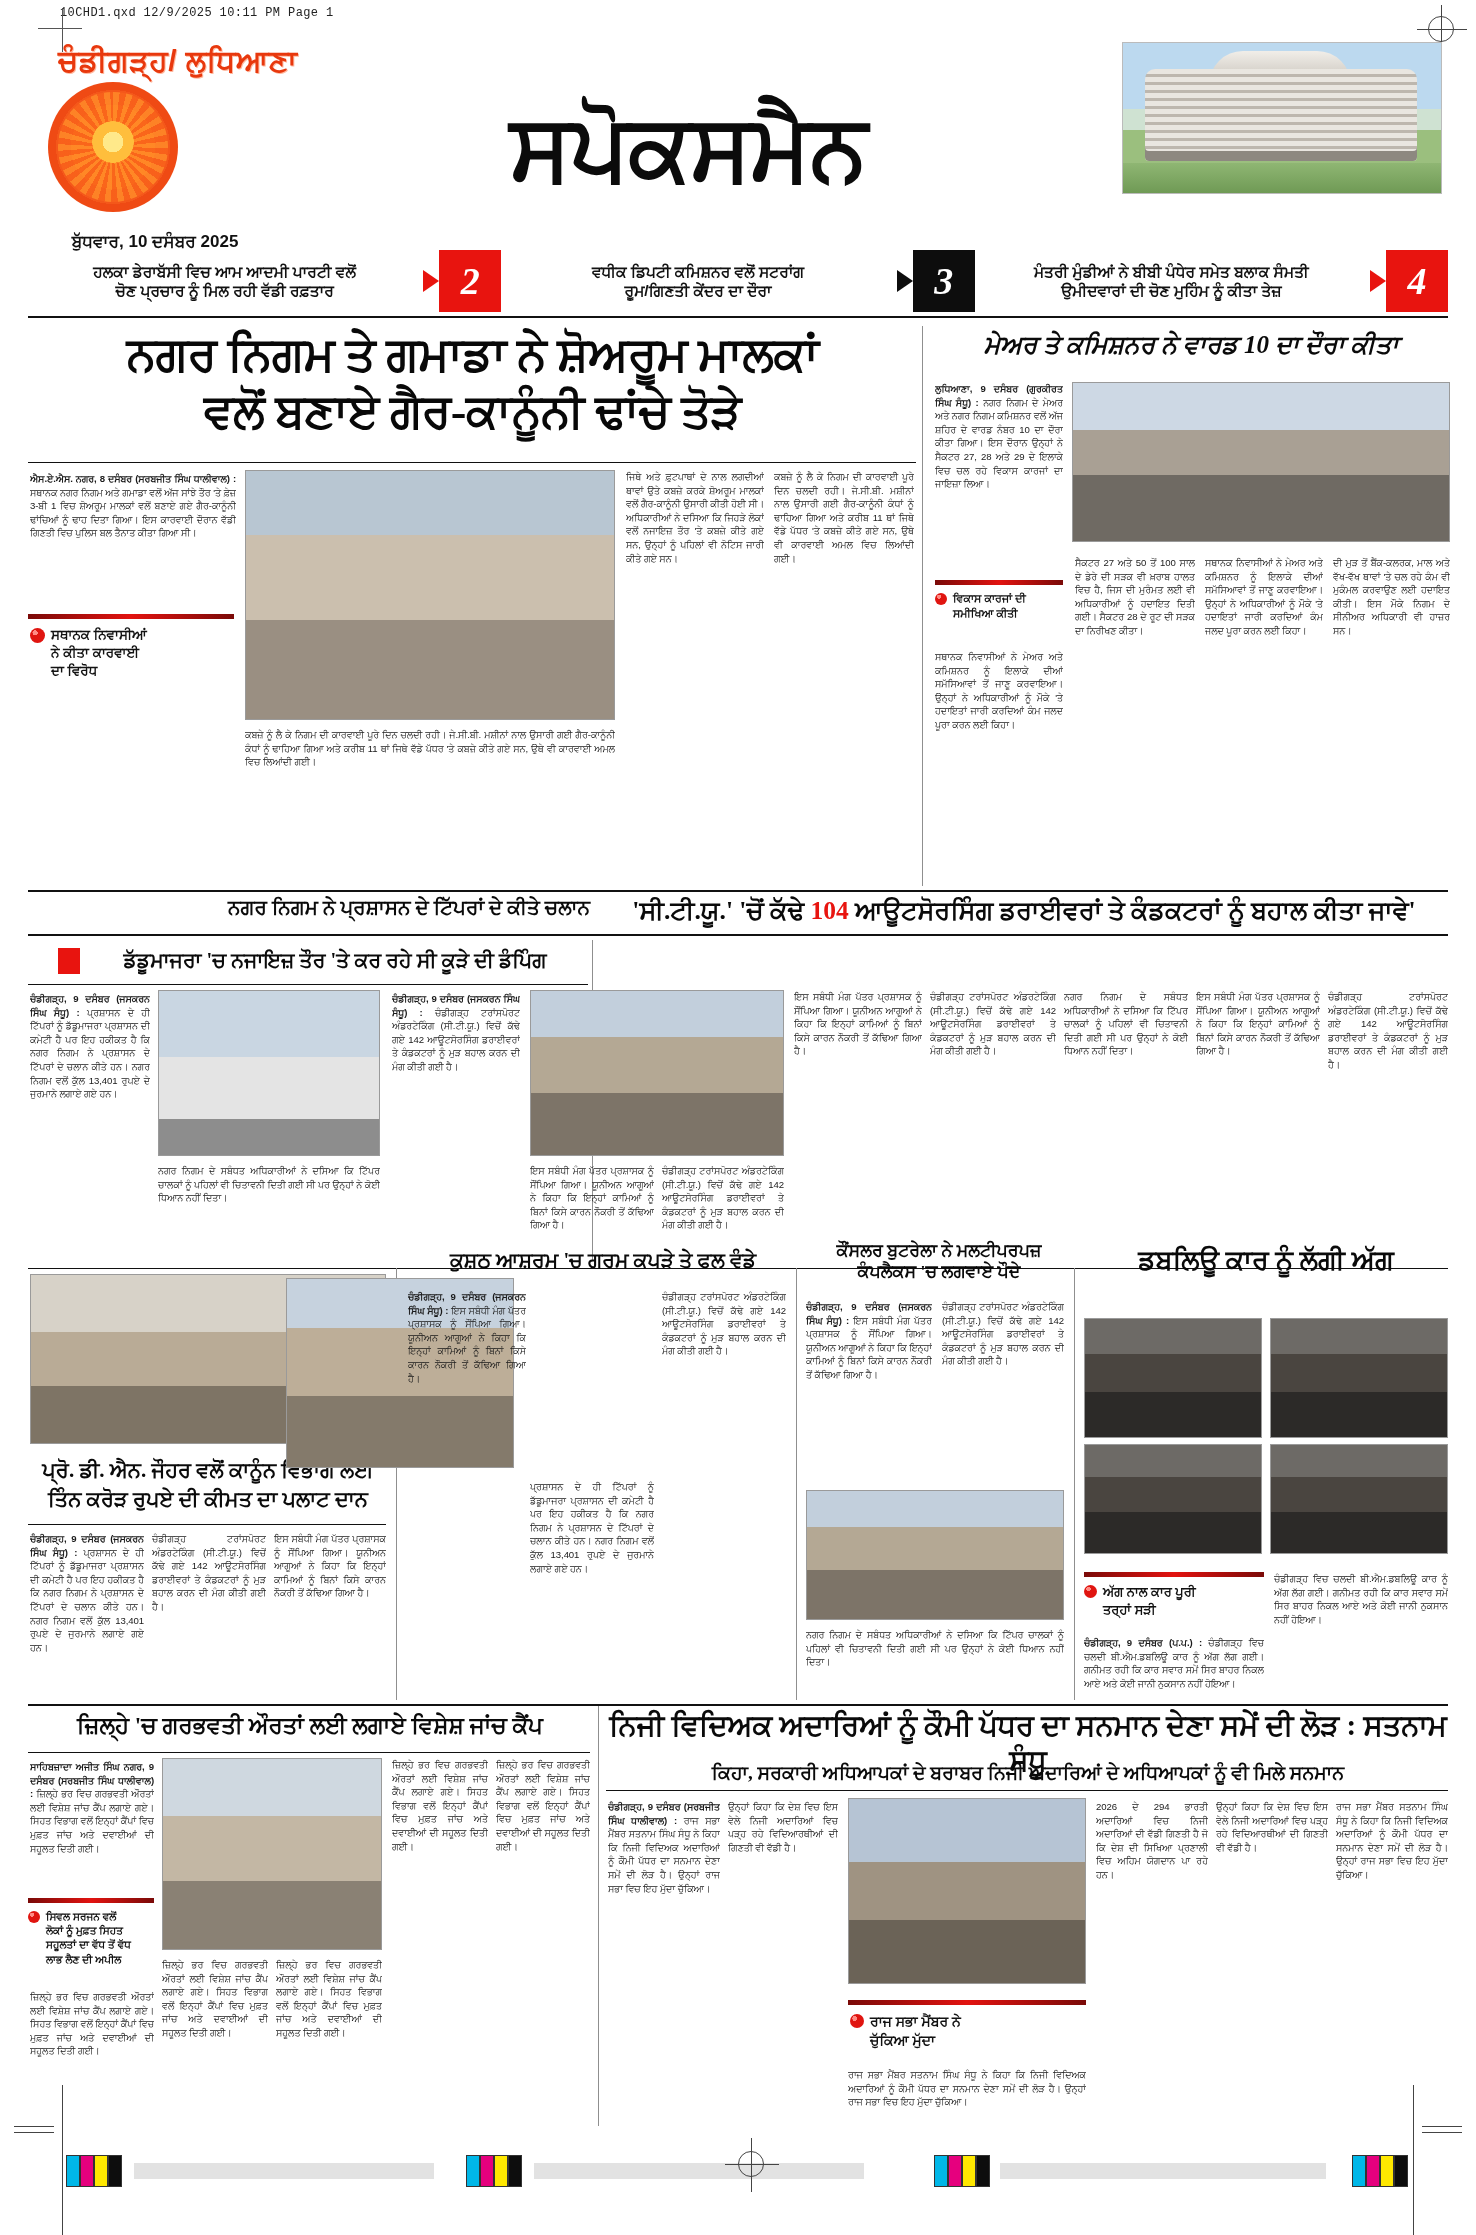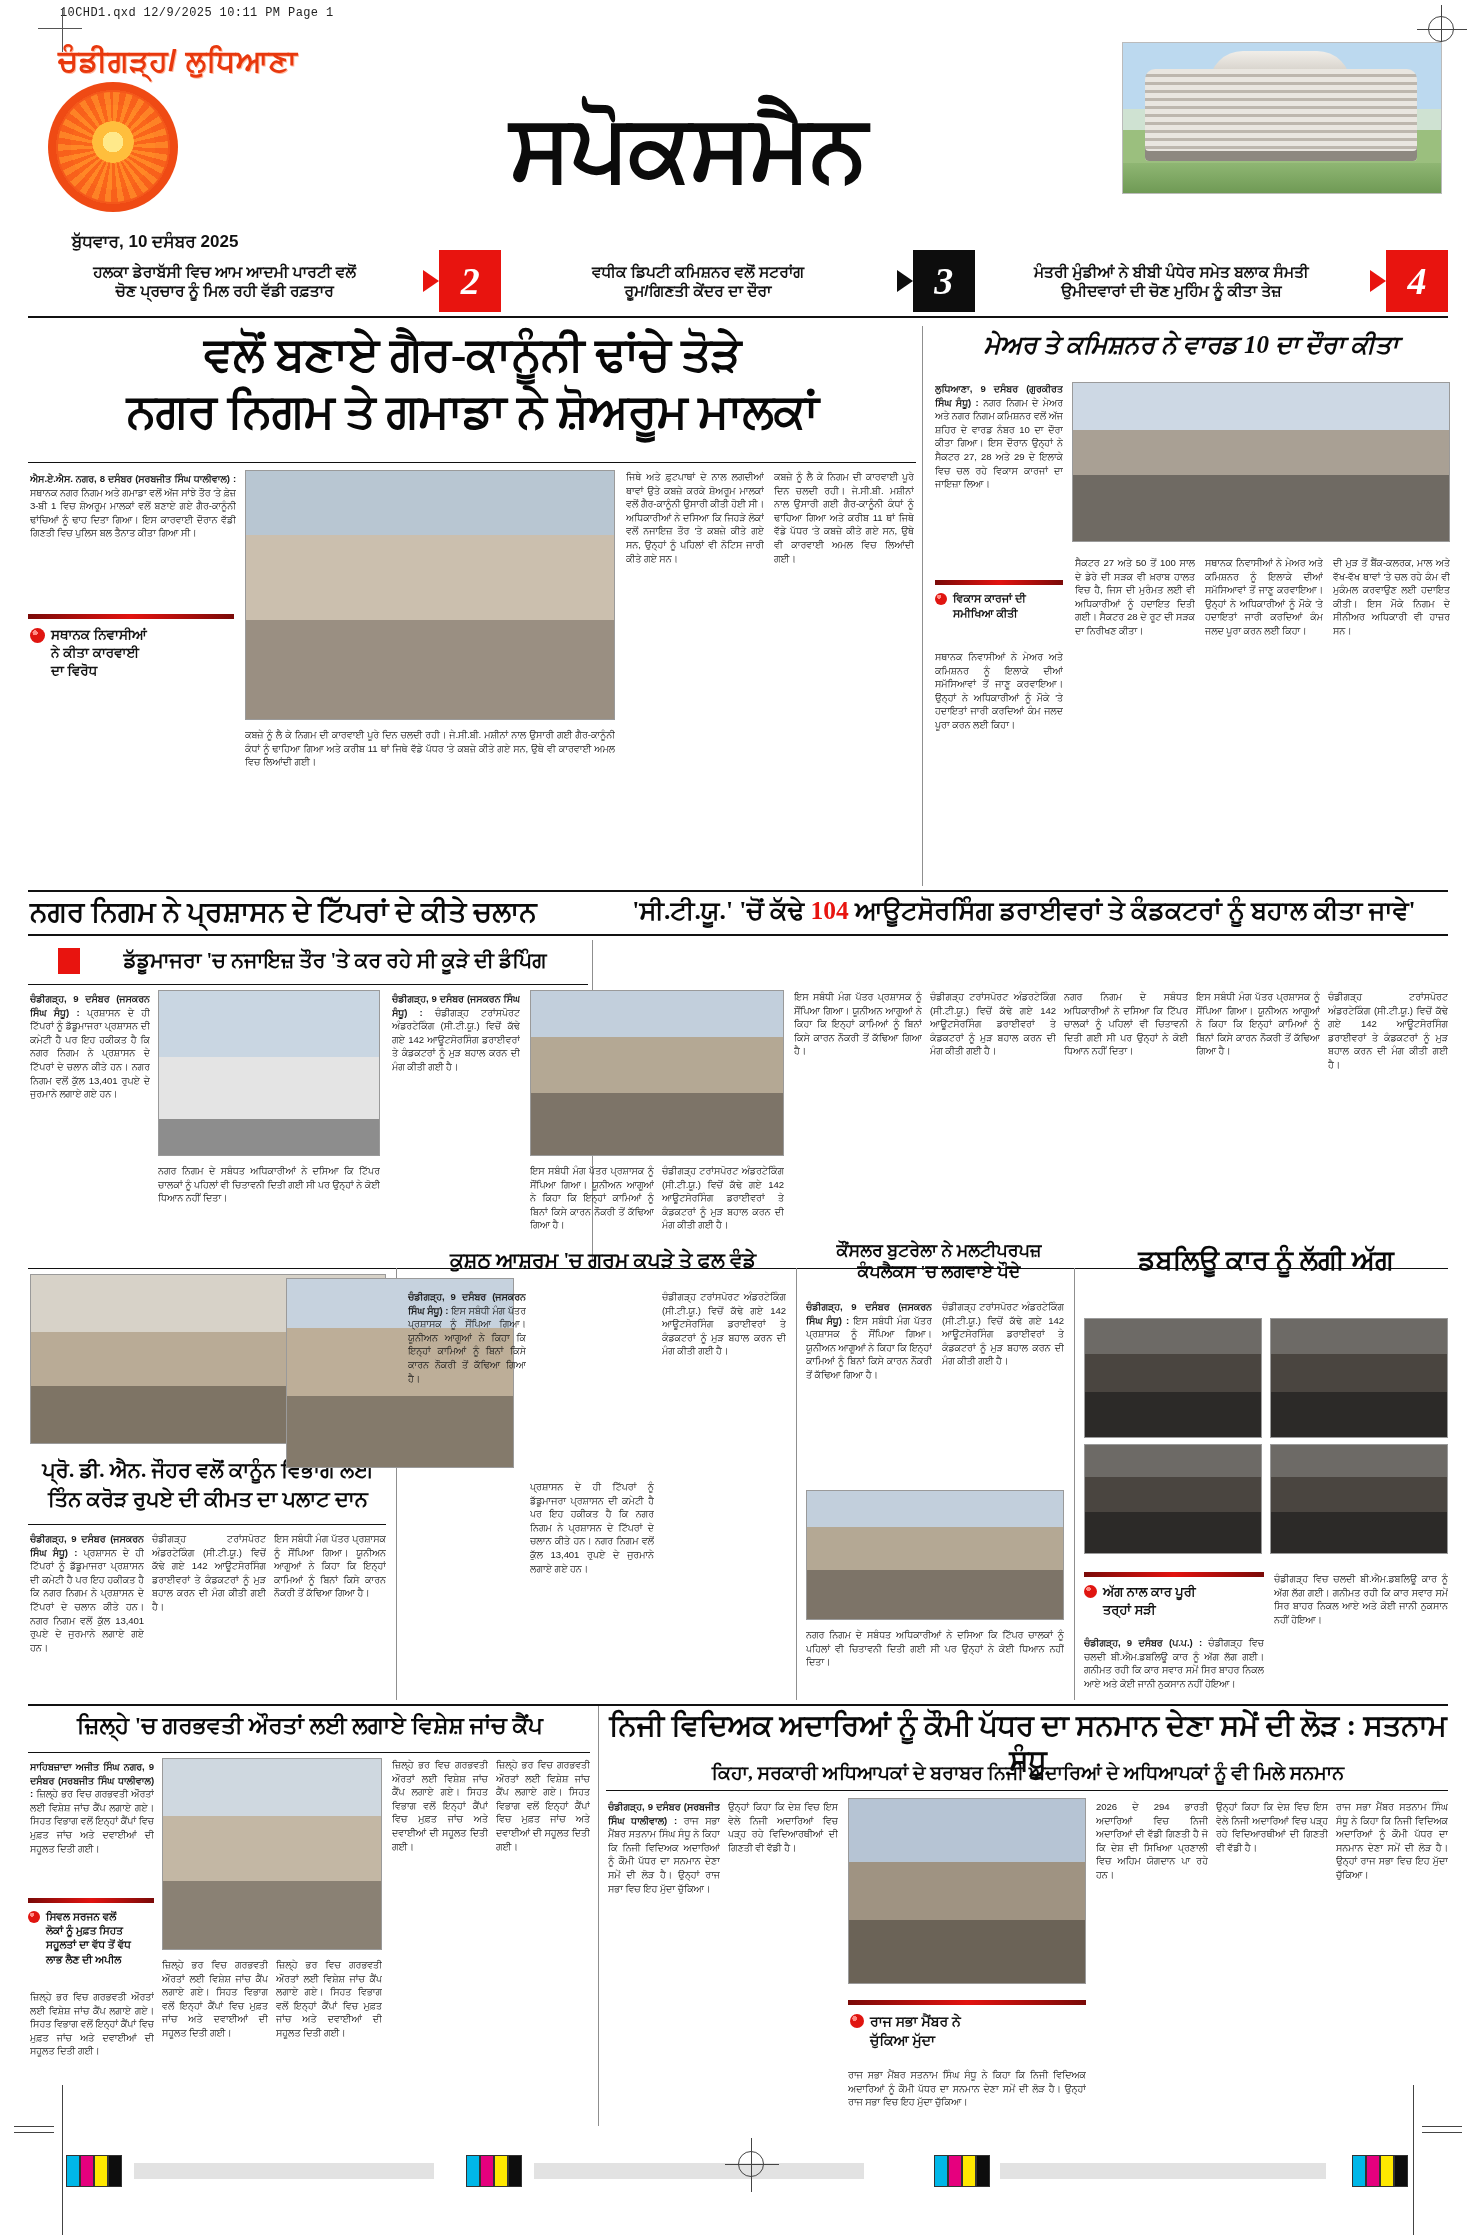--- a/index.html
+++ b/index.html
@@ -232,22 +232,22 @@
         <span>ਮੰਤਰੀ ਮੁੰਡੀਆਂ ਨੇ ਬੀਬੀ ਪੰਧੇਰ ਸਮੇਤ ਬਲਾਕ ਸੰਮਤੀ</span>
         <span>ਉਮੀਦਵਾਰਾਂ ਦੀ ਚੋਣ ਮੁਹਿੰਮ ਨੂੰ ਕੀਤਾ ਤੇਜ਼</span>
       </div>
       <div class="arrow red"></div>
       <div class="num red">4</div>
     </div>
   </div>
   <div class="teaser-rule"></div>
 
   <div class="lead-head">
+    <div>ਨਗਰ ਨਿਗਮ ਤੇ ਗਮਾਡਾ ਨੇ ਸ਼ੋਅਰੂਮ ਮਾਲਕਾਂ</div>
     <div>ਵਲੋਂ ਬਣਾਏ ਗੈਰ-ਕਾਨੂੰਨੀ ਢਾਂਚੇ ਤੋੜੇ</div>
-    <div>ਨਗਰ ਨਿਗਮ ਤੇ ਗਮਾਡਾ ਨੇ ਸ਼ੋਅਰੂਮ ਮਾਲਕਾਂ</div>
   </div>
 
   <div class="col-rule" style="left:922px; top:326px; height:560px;"></div>
 
   <div class="right-head">ਮੇਅਰ ਤੇ ਕਮਿਸ਼ਨਰ ਨੇ ਵਾਰਡ 10 ਦਾ ਦੌਰਾ ਕੀਤਾ</div>
 
   <div class="hrule" style="left:28px; top:462px; width:888px; height:1px;"></div>
 
   <div class="body" style="position:absolute; left:30px; top:472px; width:206px; height:120px;">
     <b>ਐਸ.ਏ.ਐਸ. ਨਗਰ,  8 ਦਸੰਬਰ (ਸਰਬਜੀਤ ਸਿੰਘ ਧਾਲੀਵਾਲ) :</b>
@@ -291,21 +291,21 @@
       </div>
     </div>
   </div>
 
   <div class="body" style="position:absolute; left:935px; top:650px; width:128px; height:232px;">ਸਥਾਨਕ ਨਿਵਾਸੀਆਂ ਨੇ ਮੇਅਰ ਅਤੇ ਕਮਿਸ਼ਨਰ ਨੂੰ ਇਲਾਕੇ ਦੀਆਂ ਸਮੱਸਿਆਵਾਂ ਤੋਂ ਜਾਣੂ ਕਰਵਾਇਆ। ਉਨ੍ਹਾਂ ਨੇ ਅਧਿਕਾਰੀਆਂ ਨੂੰ ਮੌਕੇ 'ਤੇ ਹਦਾਇਤਾਂ ਜਾਰੀ ਕਰਦਿਆਂ ਕੰਮ ਜਲਦ ਪੂਰਾ ਕਰਨ ਲਈ ਕਿਹਾ।</div>
   <div class="body" style="position:absolute; left:1075px; top:556px; width:120px; height:326px;">ਸੈਕਟਰ 27 ਅਤੇ 50 ਤੋਂ 100 ਸਾਲ ਦੇ ਡੇਰੇ ਦੀ ਸੜਕ ਵੀ ਖ਼ਰਾਬ ਹਾਲਤ ਵਿਚ ਹੈ, ਜਿਸ ਦੀ ਮੁਰੰਮਤ ਲਈ ਵੀ ਅਧਿਕਾਰੀਆਂ ਨੂੰ ਹਦਾਇਤ ਦਿਤੀ ਗਈ। ਸੈਕਟਰ 28 ਦੇ ਰੂਟ ਦੀ ਸੜਕ ਦਾ ਨਿਰੀਖਣ ਕੀਤਾ।</div>
   <div class="body" style="position:absolute; left:1205px; top:556px; width:118px; height:326px;">ਸਥਾਨਕ ਨਿਵਾਸੀਆਂ ਨੇ ਮੇਅਰ ਅਤੇ ਕਮਿਸ਼ਨਰ ਨੂੰ ਇਲਾਕੇ ਦੀਆਂ ਸਮੱਸਿਆਵਾਂ ਤੋਂ ਜਾਣੂ ਕਰਵਾਇਆ। ਉਨ੍ਹਾਂ ਨੇ ਅਧਿਕਾਰੀਆਂ ਨੂੰ ਮੌਕੇ 'ਤੇ ਹਦਾਇਤਾਂ ਜਾਰੀ ਕਰਦਿਆਂ ਕੰਮ ਜਲਦ ਪੂਰਾ ਕਰਨ ਲਈ ਕਿਹਾ।</div>
   <div class="body" style="position:absolute; left:1333px; top:556px; width:117px; height:326px;">ਦੀ ਮੁੜ ਤੋਂ ਬੈਂਕ-ਕਲਰਕ, ਮਾਲ ਅਤੇ ਵੱਖ-ਵੱਖ ਥਾਵਾਂ 'ਤੇ ਚਲ ਰਹੇ ਕੰਮ ਵੀ ਮੁਕੰਮਲ ਕਰਵਾਉਣ ਲਈ ਹਦਾਇਤ ਕੀਤੀ। ਇਸ ਮੌਕੇ ਨਿਗਮ ਦੇ ਸੀਨੀਅਰ ਅਧਿਕਾਰੀ ਵੀ ਹਾਜ਼ਰ ਸਨ।</div>
 
   <div class="hrule" style="left:28px; top:890px; width:1420px; height:2px;"></div>
-  <div class="band" style="left:30px; top:896px; width:560px; font-size:28px; text-align:left;">ਨਗਰ ਨਿਗਮ ਨੇ ਪ੍ਰਸ਼ਾਸਨ ਦੇ ਟਿੱਪਰਾਂ ਦੇ ਕੀਤੇ ਚਲਾਨ</div>
+  <div class="band" style="left:30px; top:896px; width:560px; font-size:20px; text-align:right;">ਨਗਰ ਨਿਗਮ ਨੇ ਪ੍ਰਸ਼ਾਸਨ ਦੇ ਟਿੱਪਰਾਂ ਦੇ ਕੀਤੇ ਚਲਾਨ</div>
   <div class="band" style="left:600px; top:896px; width:848px; font-size:25.5px; text-align:center;">
     <span>'ਸੀ.ਟੀ.ਯੂ.' 'ਚੋਂ ਕੱਢੇ </span><span class="hl">104</span><span> ਆਊਟਸੋਰਸਿੰਗ ਡਰਾਈਵਰਾਂ ਤੇ ਕੰਡਕਟਰਾਂ ਨੂੰ ਬਹਾਲ ਕੀਤਾ ਜਾਵੇ'</span>
   </div>
   <div class="hrule" style="left:28px; top:934px; width:1420px; height:2px;"></div>
 
   <div class="subhead-sq" style="left:58px; top:948px;"></div>
   <div class="subhead" style="left:86px; top:948px; width:498px; font-size:20.5px;">ਡੱਡੂਮਾਜਰਾ 'ਚ ਨਜਾਇਜ਼ ਤੌਰ 'ਤੇ ਕਰ ਰਹੇ ਸੀ ਕੂੜੇ ਦੀ ਡੰਪਿੰਗ</div>
   <div class="hrule" style="left:28px; top:984px; width:560px; height:1px;"></div>
 
   <div class="body" style="position:absolute; left:30px; top:992px; width:120px; height:270px;">

